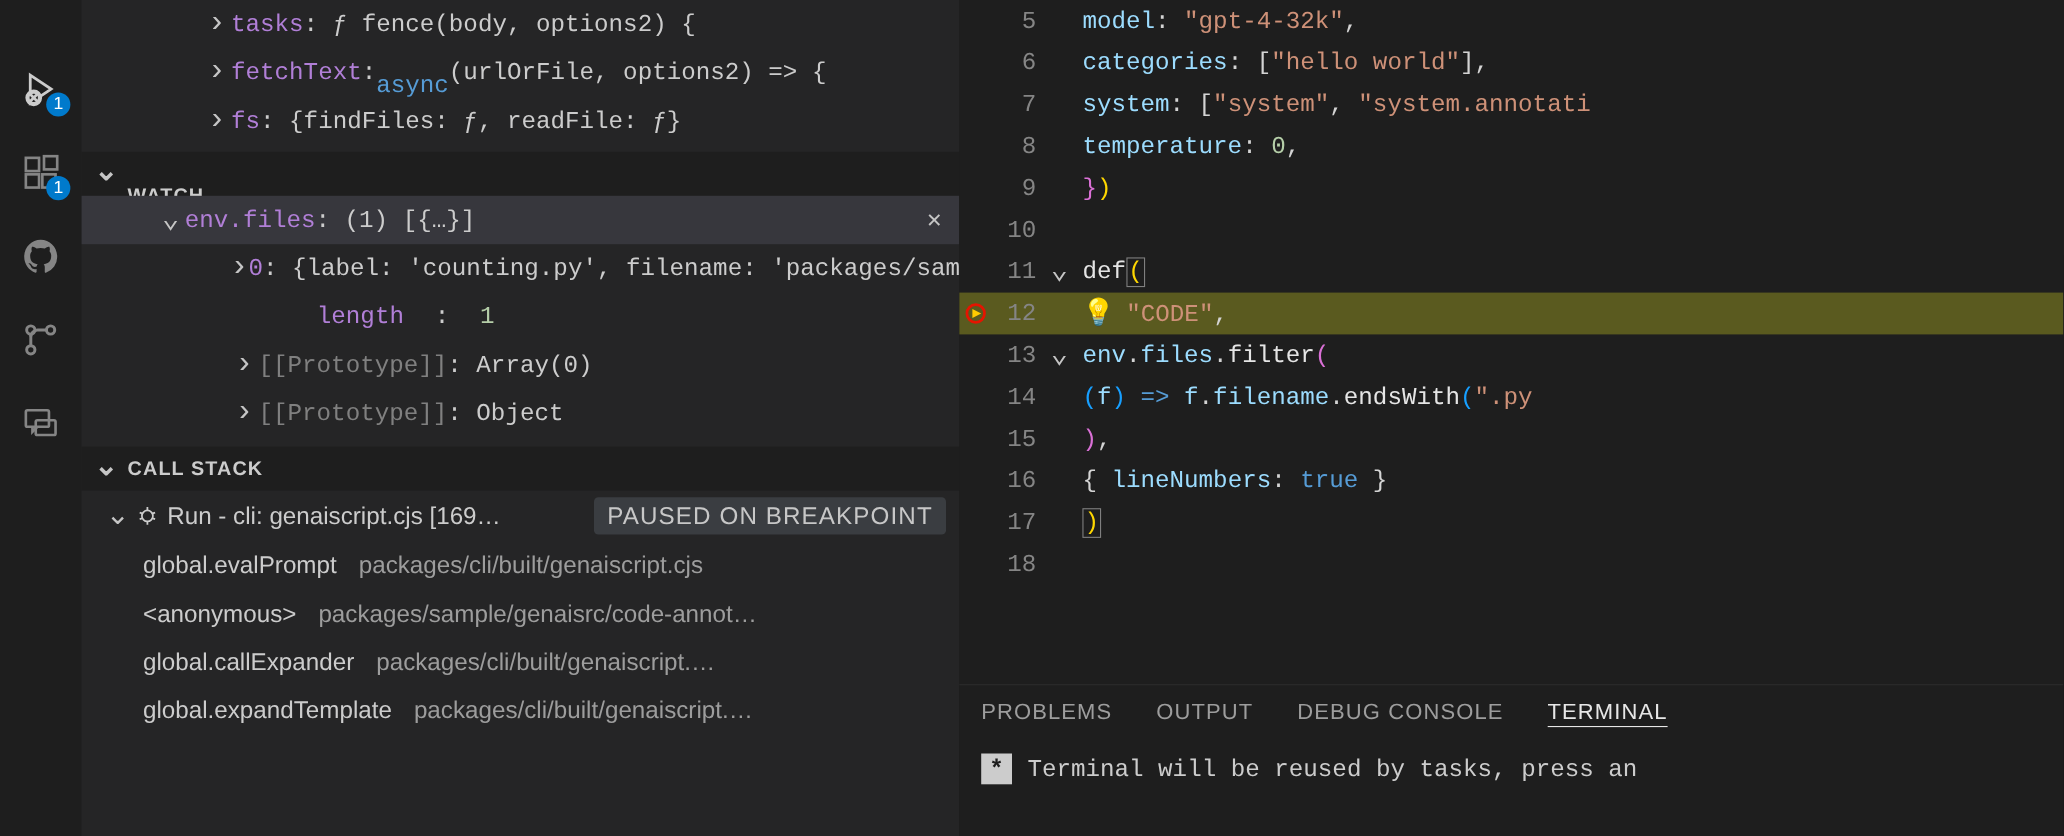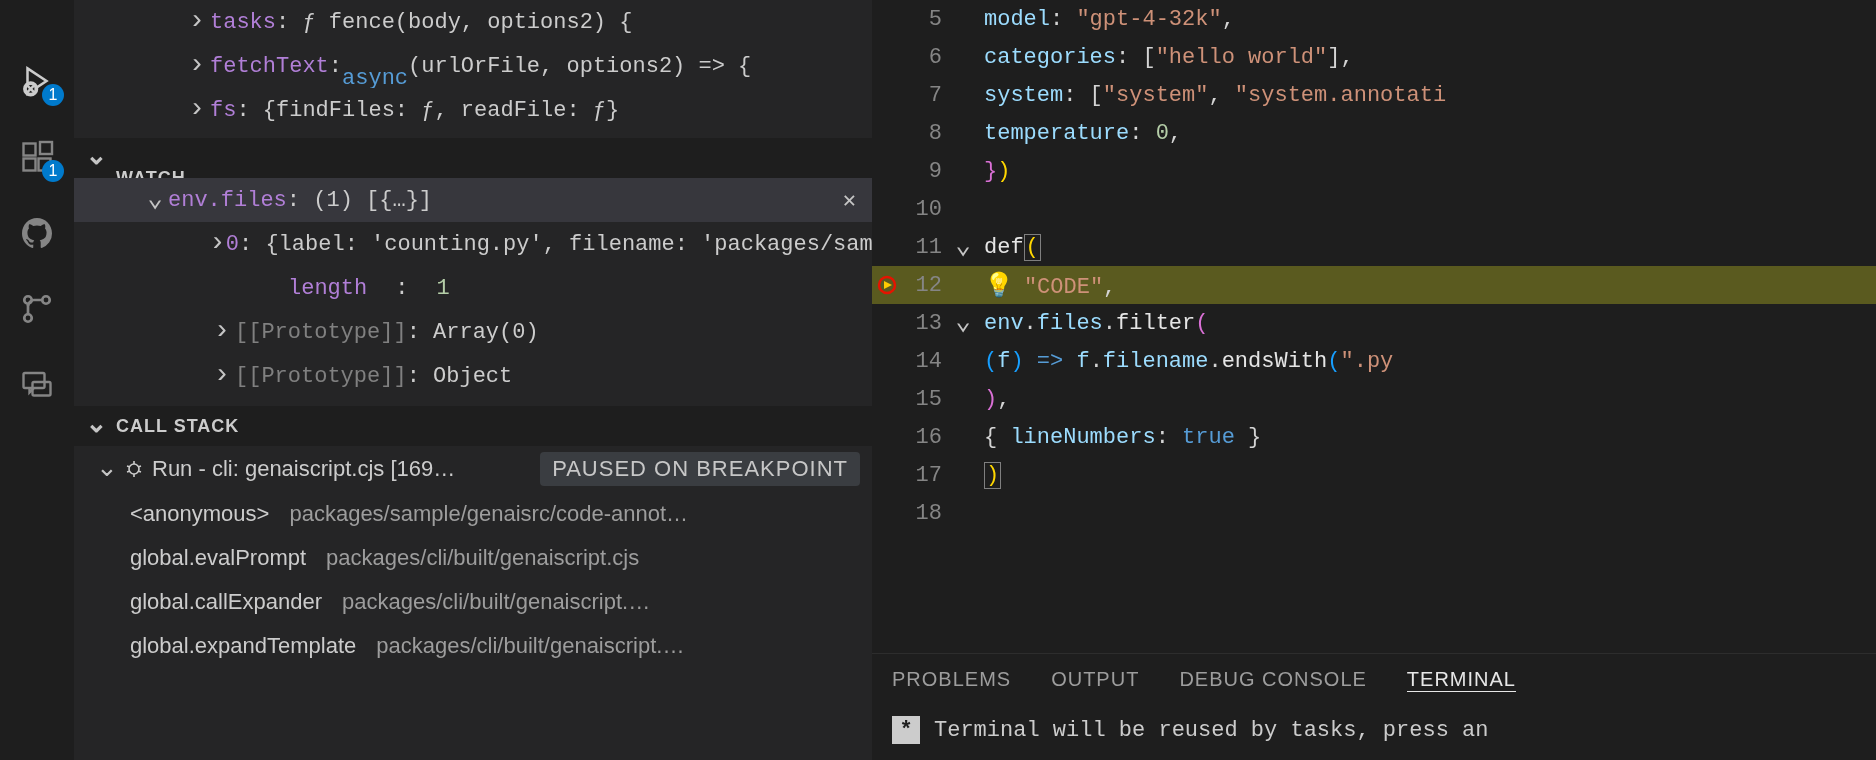--- a/index.html
+++ b/index.html
@@ -205,21 +205,21 @@
   }
   .lightbulb {
     color: #ffcc00;
     font-size: 24px;
   }
 
   
   .bottom-panel {
     border-top: 1px solid #2d2d2d;
     background: #1e1e1e;
-    height: 107px;
+    height: 138px;
     display: flex;
     flex-direction: column;
   }
   .panel-tabs {
     display: flex;
     gap: 40px;
     padding: 14px 20px 10px 20px;
     font-family: -apple-system, sans-serif;
     font-size: 20px;
     letter-spacing: 1px;
@@ -365,26 +365,26 @@
       <line x1="5" y1="9" x2="8" y2="10"></line>
         <line x1="19" y1="9" x2="16" y2="10"></line>
       <line x1="5" y1="15" x2="8" y2="14"></line>
         <line x1="19" y1="15" x2="16" y2="14"></line>
     </svg>
     <span>Run - cli: genaiscript.cjs [169…</span>
     <span class="badge-paused">PAUSED ON BREAKPOINT</span>
   </div>
   <div id="frames-container">
       <div class="call-frame">
+        <span>global.evalPrompt</span>
+        <span class="src">packages/cli/built/genaiscript.cjs</span>
+      </div>
+      <div class="call-frame">
         <span>&lt;anonymous&gt;</span>
         <span class="src">packages/sample/genaisrc/code-annot…</span>
-      </div>
-      <div class="call-frame">
-        <span>global.evalPrompt</span>
-        <span class="src">packages/cli/built/genaiscript.cjs</span>
       </div>
       <div class="call-frame">
         <span>global.callExpander</span>
         <span class="src">packages/cli/built/genaiscript.…</span>
       </div>
       <div class="call-frame">
         <span>global.expandTemplate</span>
         <span class="src">packages/cli/built/genaiscript.…</span>
       </div>
     </div>

